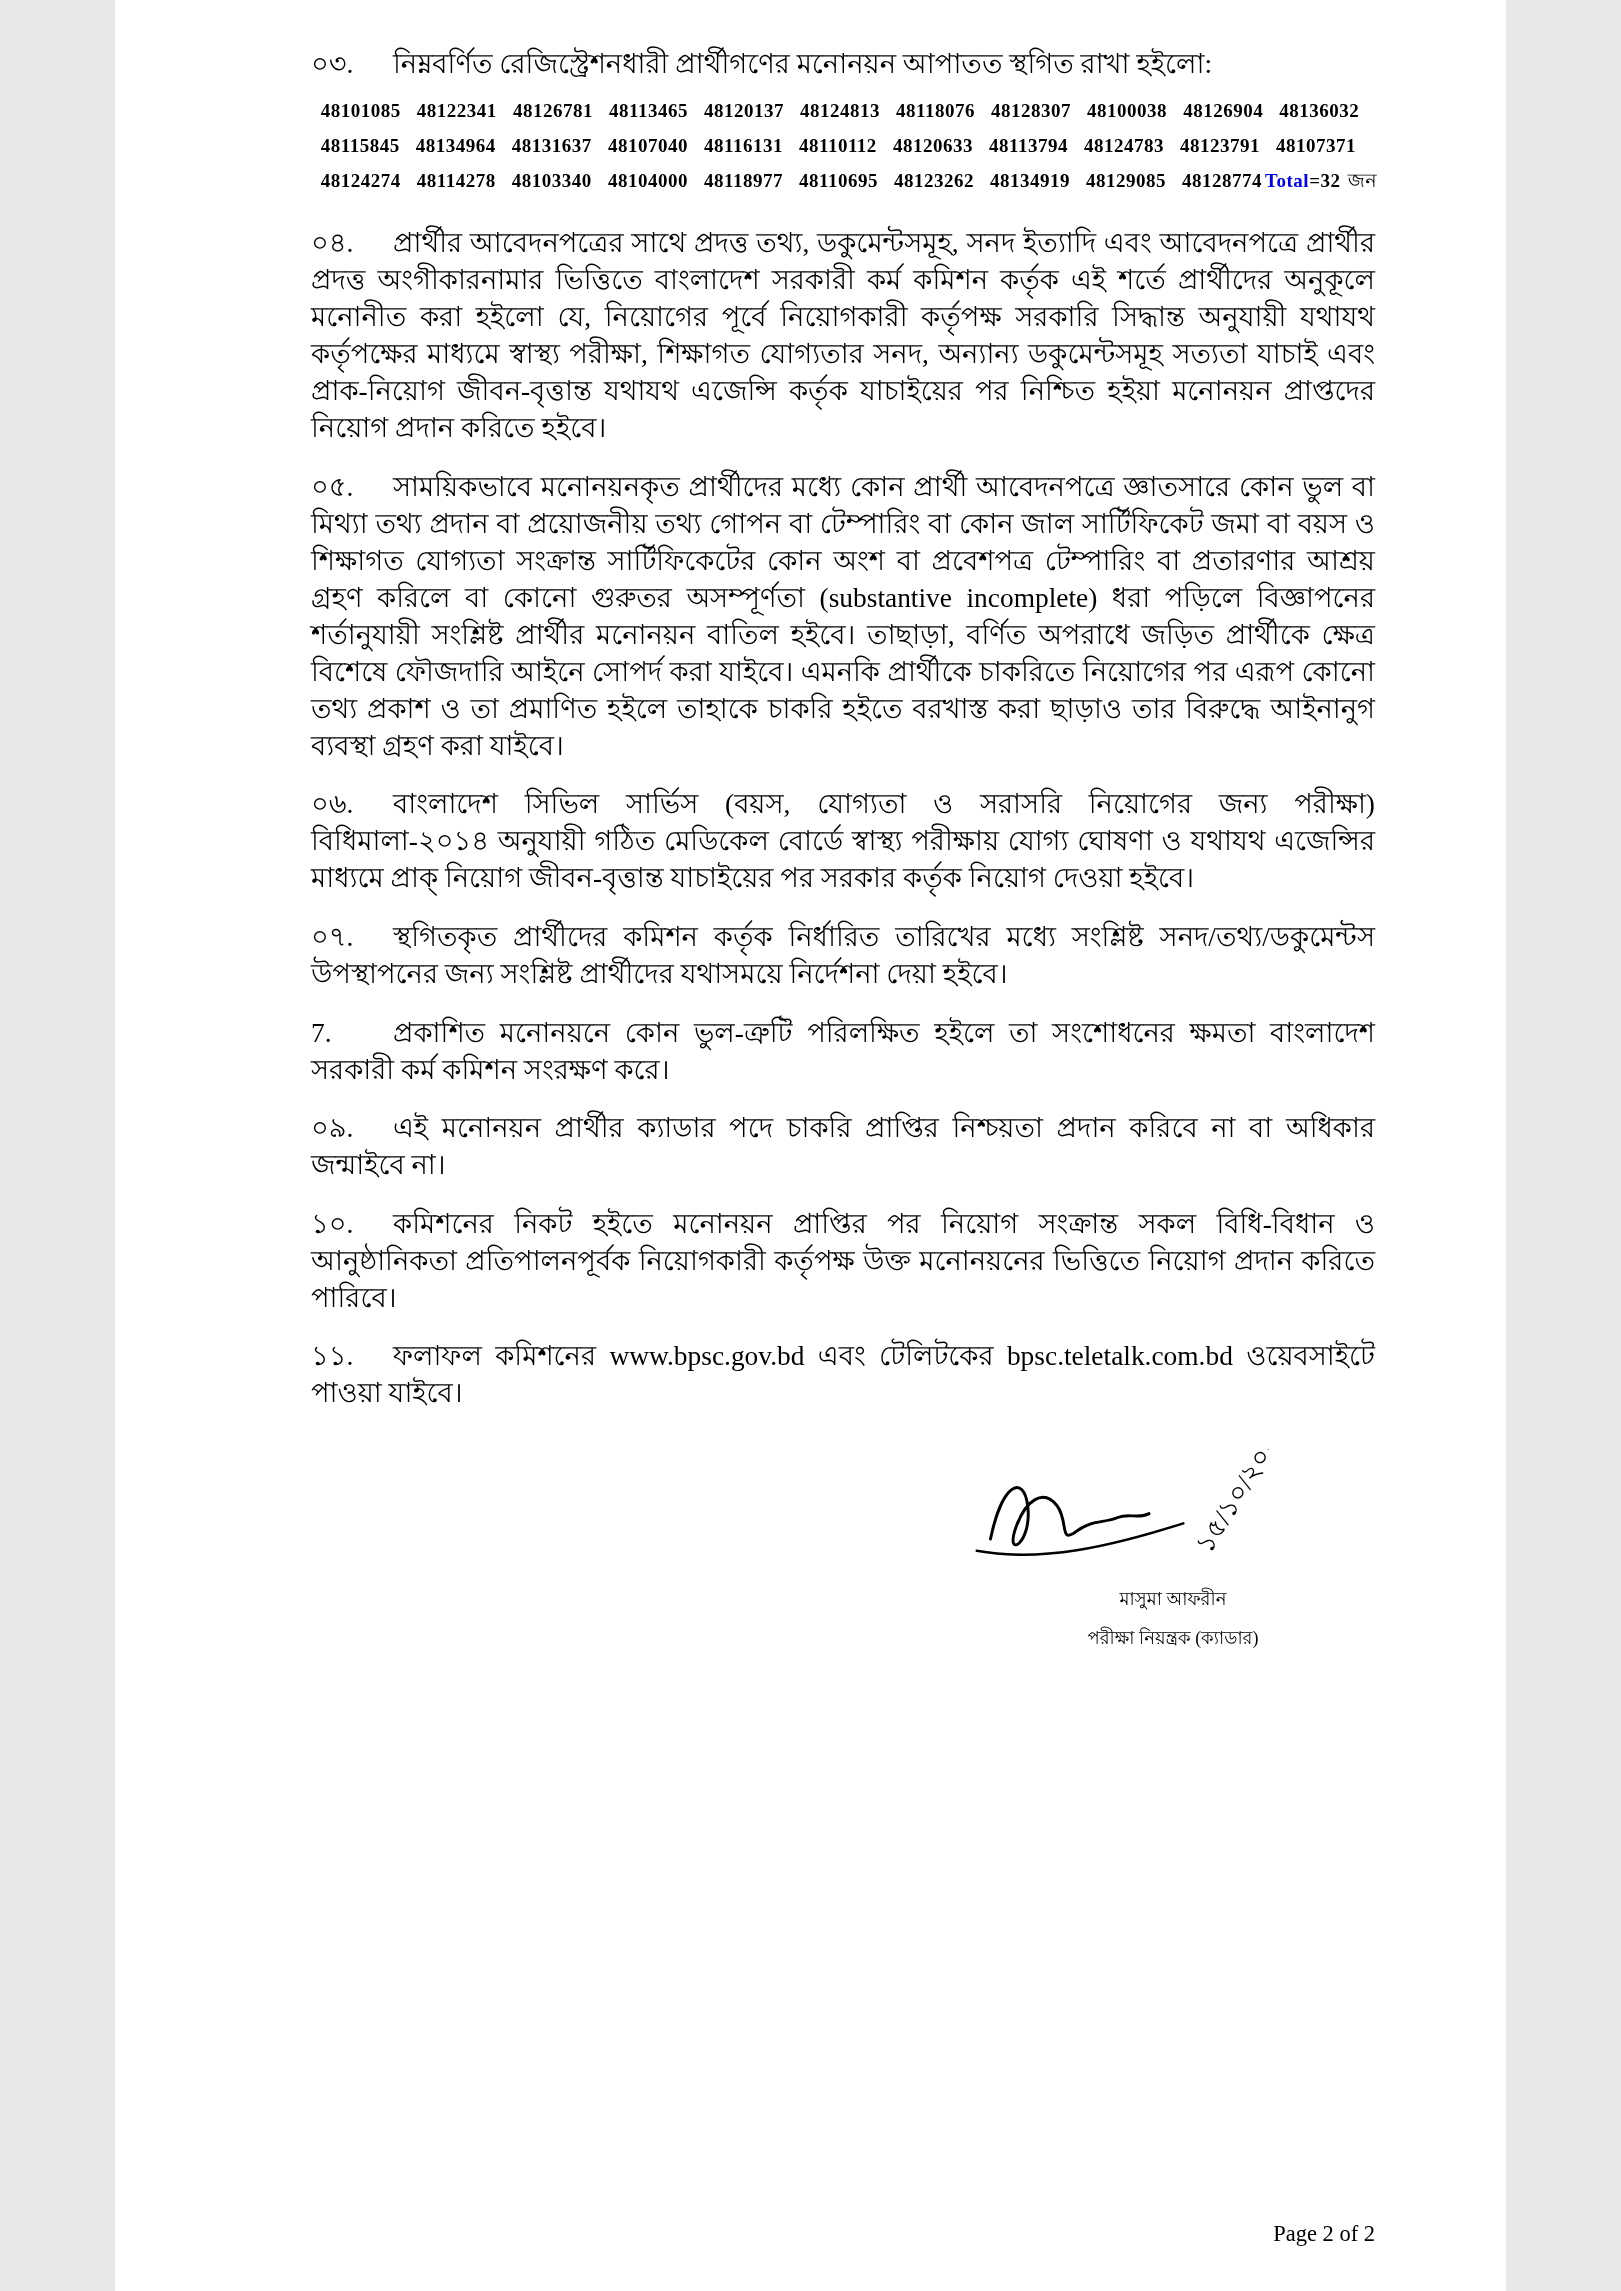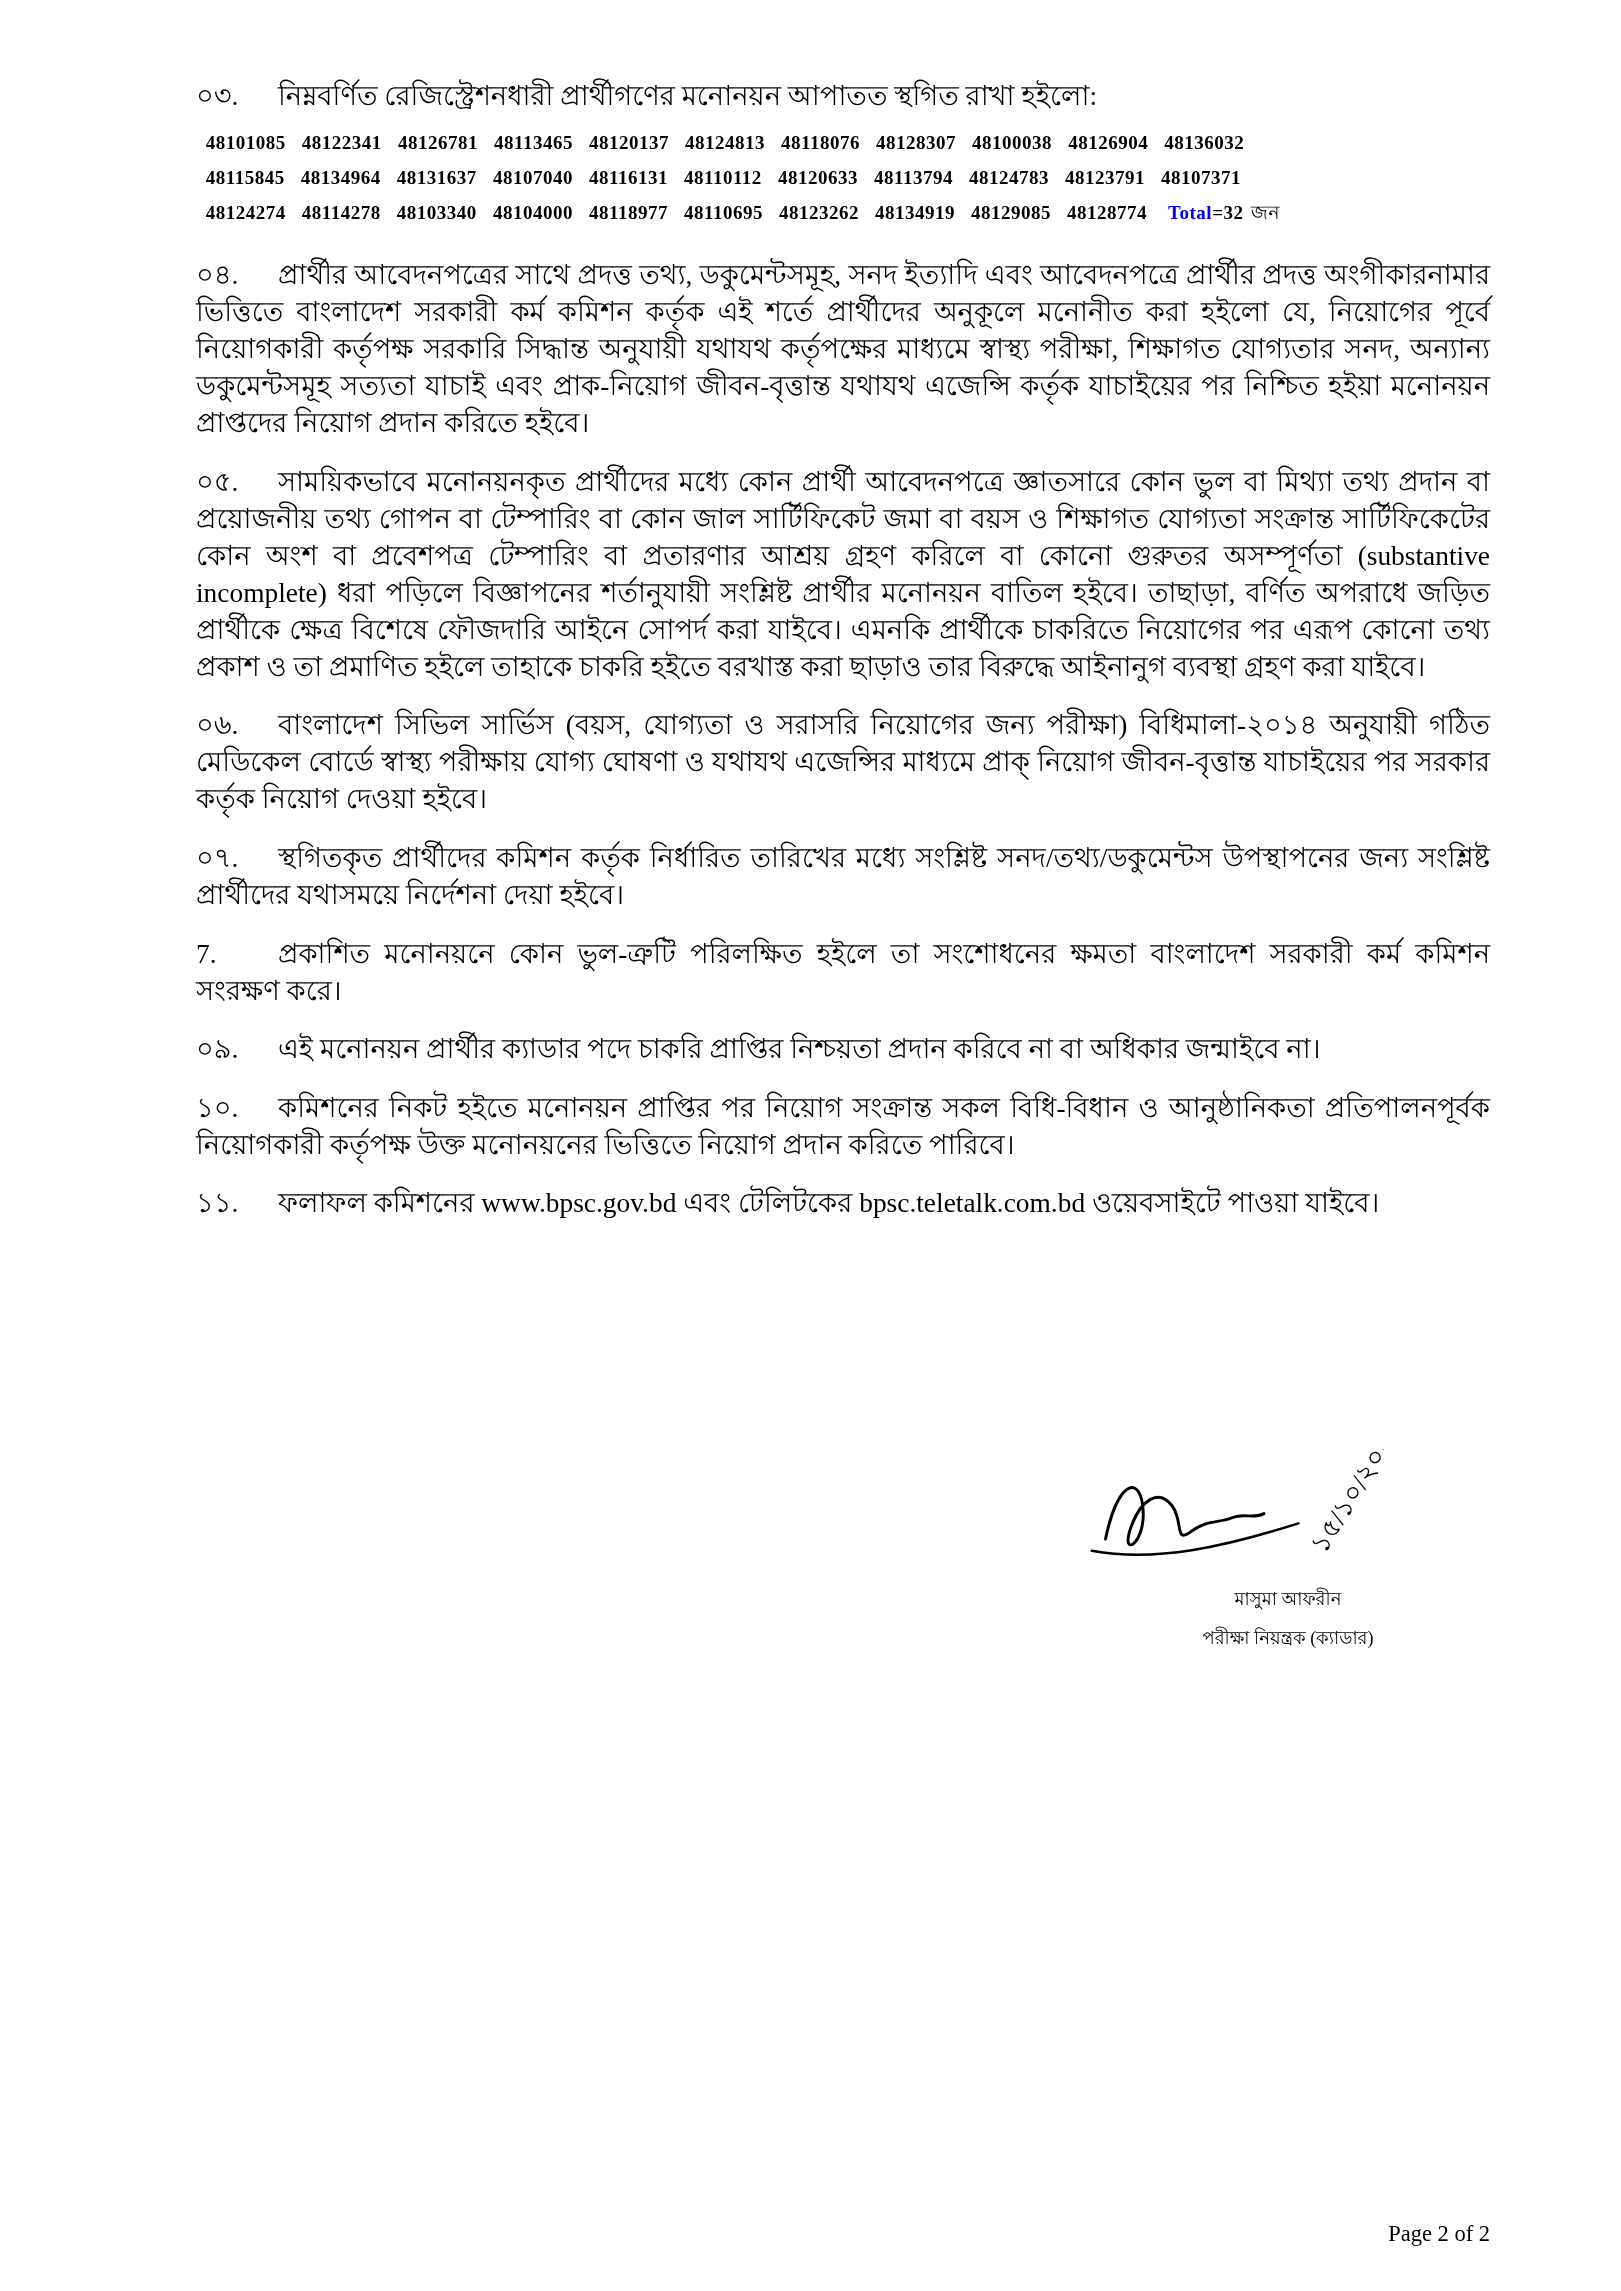--- a/index.html
+++ b/index.html
@@ -1,25 +1,25 @@
 <!DOCTYPE html>
 <html><head>
 <meta charset="utf-8">
 <style>
   html, body { margin: 0; padding: 0; background: #e8e8e8; }
   .page {
     position: relative;
-    width: 1621px;
+    width: 1391px;
     height: 2292px;
     margin: 0 auto;
     background: #ffffff;
     color: #000000;
     font-family: "Liberation Serif", serif;
     box-sizing: border-box;
-    padding: 78px 131px 0 196px;
+    padding: 46px 131px 0 196px;
     overflow: hidden;
   }
   .para {
     font-size: 27.4px;
     line-height: 37px;
     text-align: justify;
     margin: 0 0 21.6px 0;
   }
   .para .pnum {
     display: inline-block;
@@ -30,21 +30,21 @@
   .reg-block {
     margin: 2px 0 27.4px 9.8px;
     font-size: 19px;
     line-height: 35px;
     font-weight: bold;
     font-family: "Liberation Serif", serif;
     word-spacing: 10.8px;
     letter-spacing: 0.5px;
   }
   .reg-row { white-space: nowrap; }
-  .total-label { font-weight: bold; margin-left: 21px; }
+  .total-label { font-weight: bold; margin-left: 3px; }
   .total-value { font-weight: bold; }
   .total-unit { font-weight: normal; word-spacing: 2px; }
   .signature-block {
     position: absolute;
     top: 1449px;
     right: 98px;
     width: 470px;
     text-align: center;
   }
   .signature-art { display: block; margin: 0 auto -5.9px auto; }

